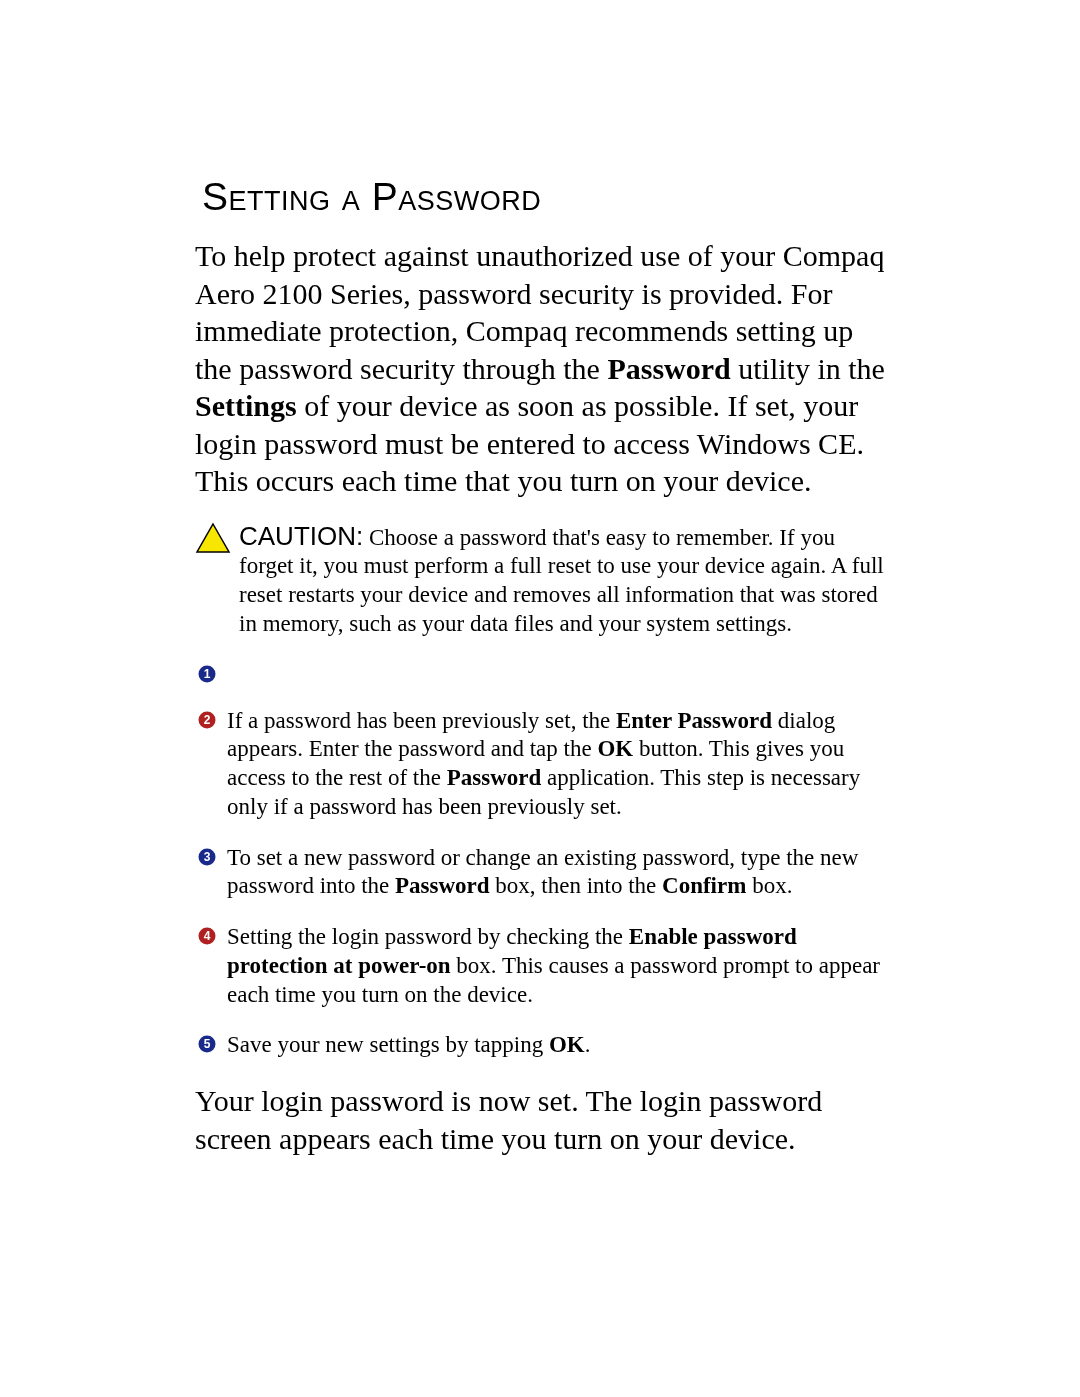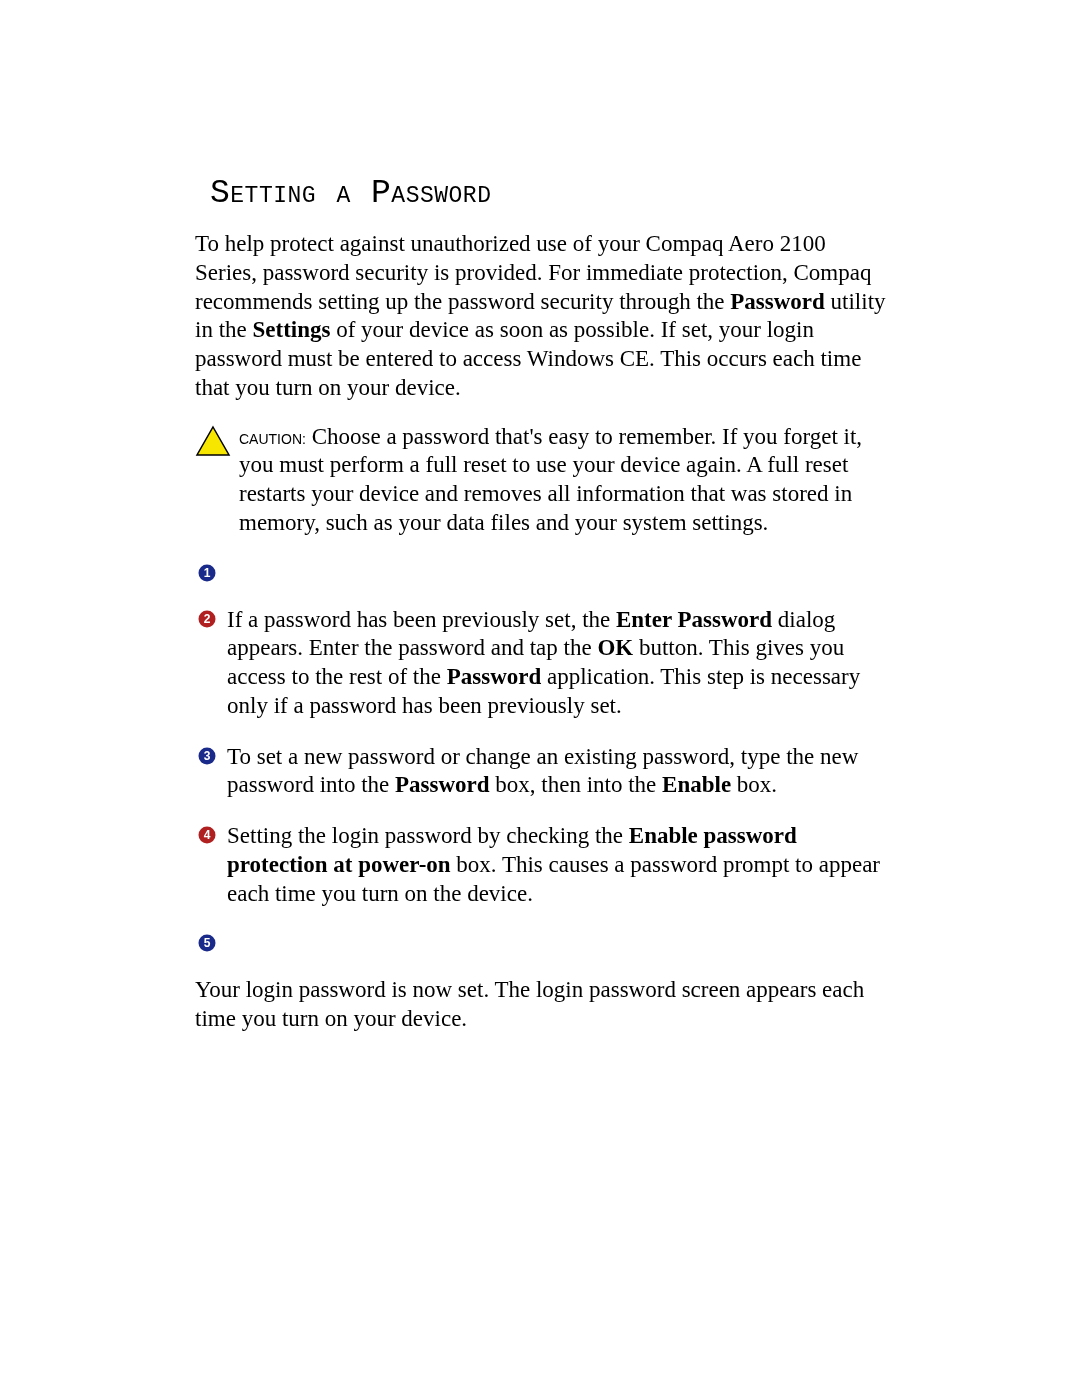--- a/index.html
+++ b/index.html
@@ -11,49 +11,49 @@
     font-family: "Times New Roman", Times, serif;
     color: #000000;
   }
   .page {
     box-sizing: border-box;
     width: 1080px;
     height: 1397px;
     padding: 175px 190px 0 195px;
   }
   .heading {
-    font-family: Liberation Mono, monospace;
+    font-family: Liberation Sans, sans-serif;
     font-variant: small-caps;
     font-weight: 400;
-    font-size: 33px;
+    font-size: 39px;
     letter-spacing: 0.5px;
-    margin: 0 0 18px 15px;
+    margin: 0 0 18px 7px;
   }
   .para {
-    font-size: 23px;
+    font-size: 30px;
     line-height: 1.25;
     margin: 0 0 20px 0;
   }
   .caution-block {
     display: flex;
     align-items: flex-start;
     margin: 2px 0 22px 0;
   }
   .caution-icon {
     flex: 0 0 42px;
     margin-right: 2px;
     margin-top: 2px;
   }
   .caution-text {
     font-size: 23px;
     line-height: 1.25;
   }
   .caution-label {
     font-family: Arial, Helvetica, sans-serif;
-    font-size: 14px;
+    font-size: 26px;
   }
   .steps {
     margin-top: 10px;
   }
   .step {
     display: flex;
     align-items: flex-start;
     margin-bottom: 22px;
   }
   .step-bullet {
@@ -115,36 +115,37 @@
         </span>
         <div class="step-text"><span>If a password has been previously set, the </span><span class="b">Enter Password</span><span> dialog appears. Enter the password and tap the </span><span class="b">OK</span><span> button. This gives you access to the rest of the </span><span class="b">Password</span><span> application. This step is necessary only if a password has been previously set.</span></div>
       </div>
       <div class="step">
         <span class="step-bullet">
           <svg width="18" height="18" viewBox="0 0 18 18">
             <circle cx="9" cy="9" r="8.5" fill="#1a2a8a"></circle>
             <text x="9" y="13" text-anchor="middle" font-family="Arial, Helvetica, sans-serif" font-size="12" font-weight="bold" fill="#ffffff">3</text>
           </svg>
         </span>
-        <div class="step-text"><span>To set a new password or change an existing password, type the new password into the </span><span class="b">Password</span><span> box, then into the </span><span class="b">Enable</span><span> box.</span></div>
+        <div class="step-text"><span>To set a new password or change an existing password, type the new password into the </span><span class="b">Password</span><span> box, then into the </span><span class="b">Confirm</span><span> box.</span></div>
       </div>
       <div class="step">
         <span class="step-bullet">
           <svg width="18" height="18" viewBox="0 0 18 18">
             <circle cx="9" cy="9" r="8.5" fill="#b02020"></circle>
             <text x="9" y="13" text-anchor="middle" font-family="Arial, Helvetica, sans-serif" font-size="12" font-weight="bold" fill="#ffffff">4</text>
           </svg>
         </span>
         <div class="step-text"><span>Setting the login password by checking the </span><span class="b">Enable password protection at power-on</span><span> box. This causes a password prompt to appear each time you turn on the device.</span></div>
       </div>
       <div class="step">
         <span class="step-bullet">
           <svg width="18" height="18" viewBox="0 0 18 18">
             <circle cx="9" cy="9" r="8.5" fill="#1a2a8a"></circle>
             <text x="9" y="13" text-anchor="middle" font-family="Arial, Helvetica, sans-serif" font-size="12" font-weight="bold" fill="#ffffff">5</text>
           </svg>
         </span>
+        <div class="step-text"><span>Save your new settings by tapping </span><span class="b">OK</span><span>.</span></div>
       </div>
     </div>
 
   <p class="para" style="margin-top:0;">Your login password is now set. The login password screen appears each time you turn on your device.</p>
 
 </div>
 
 </body></html>

